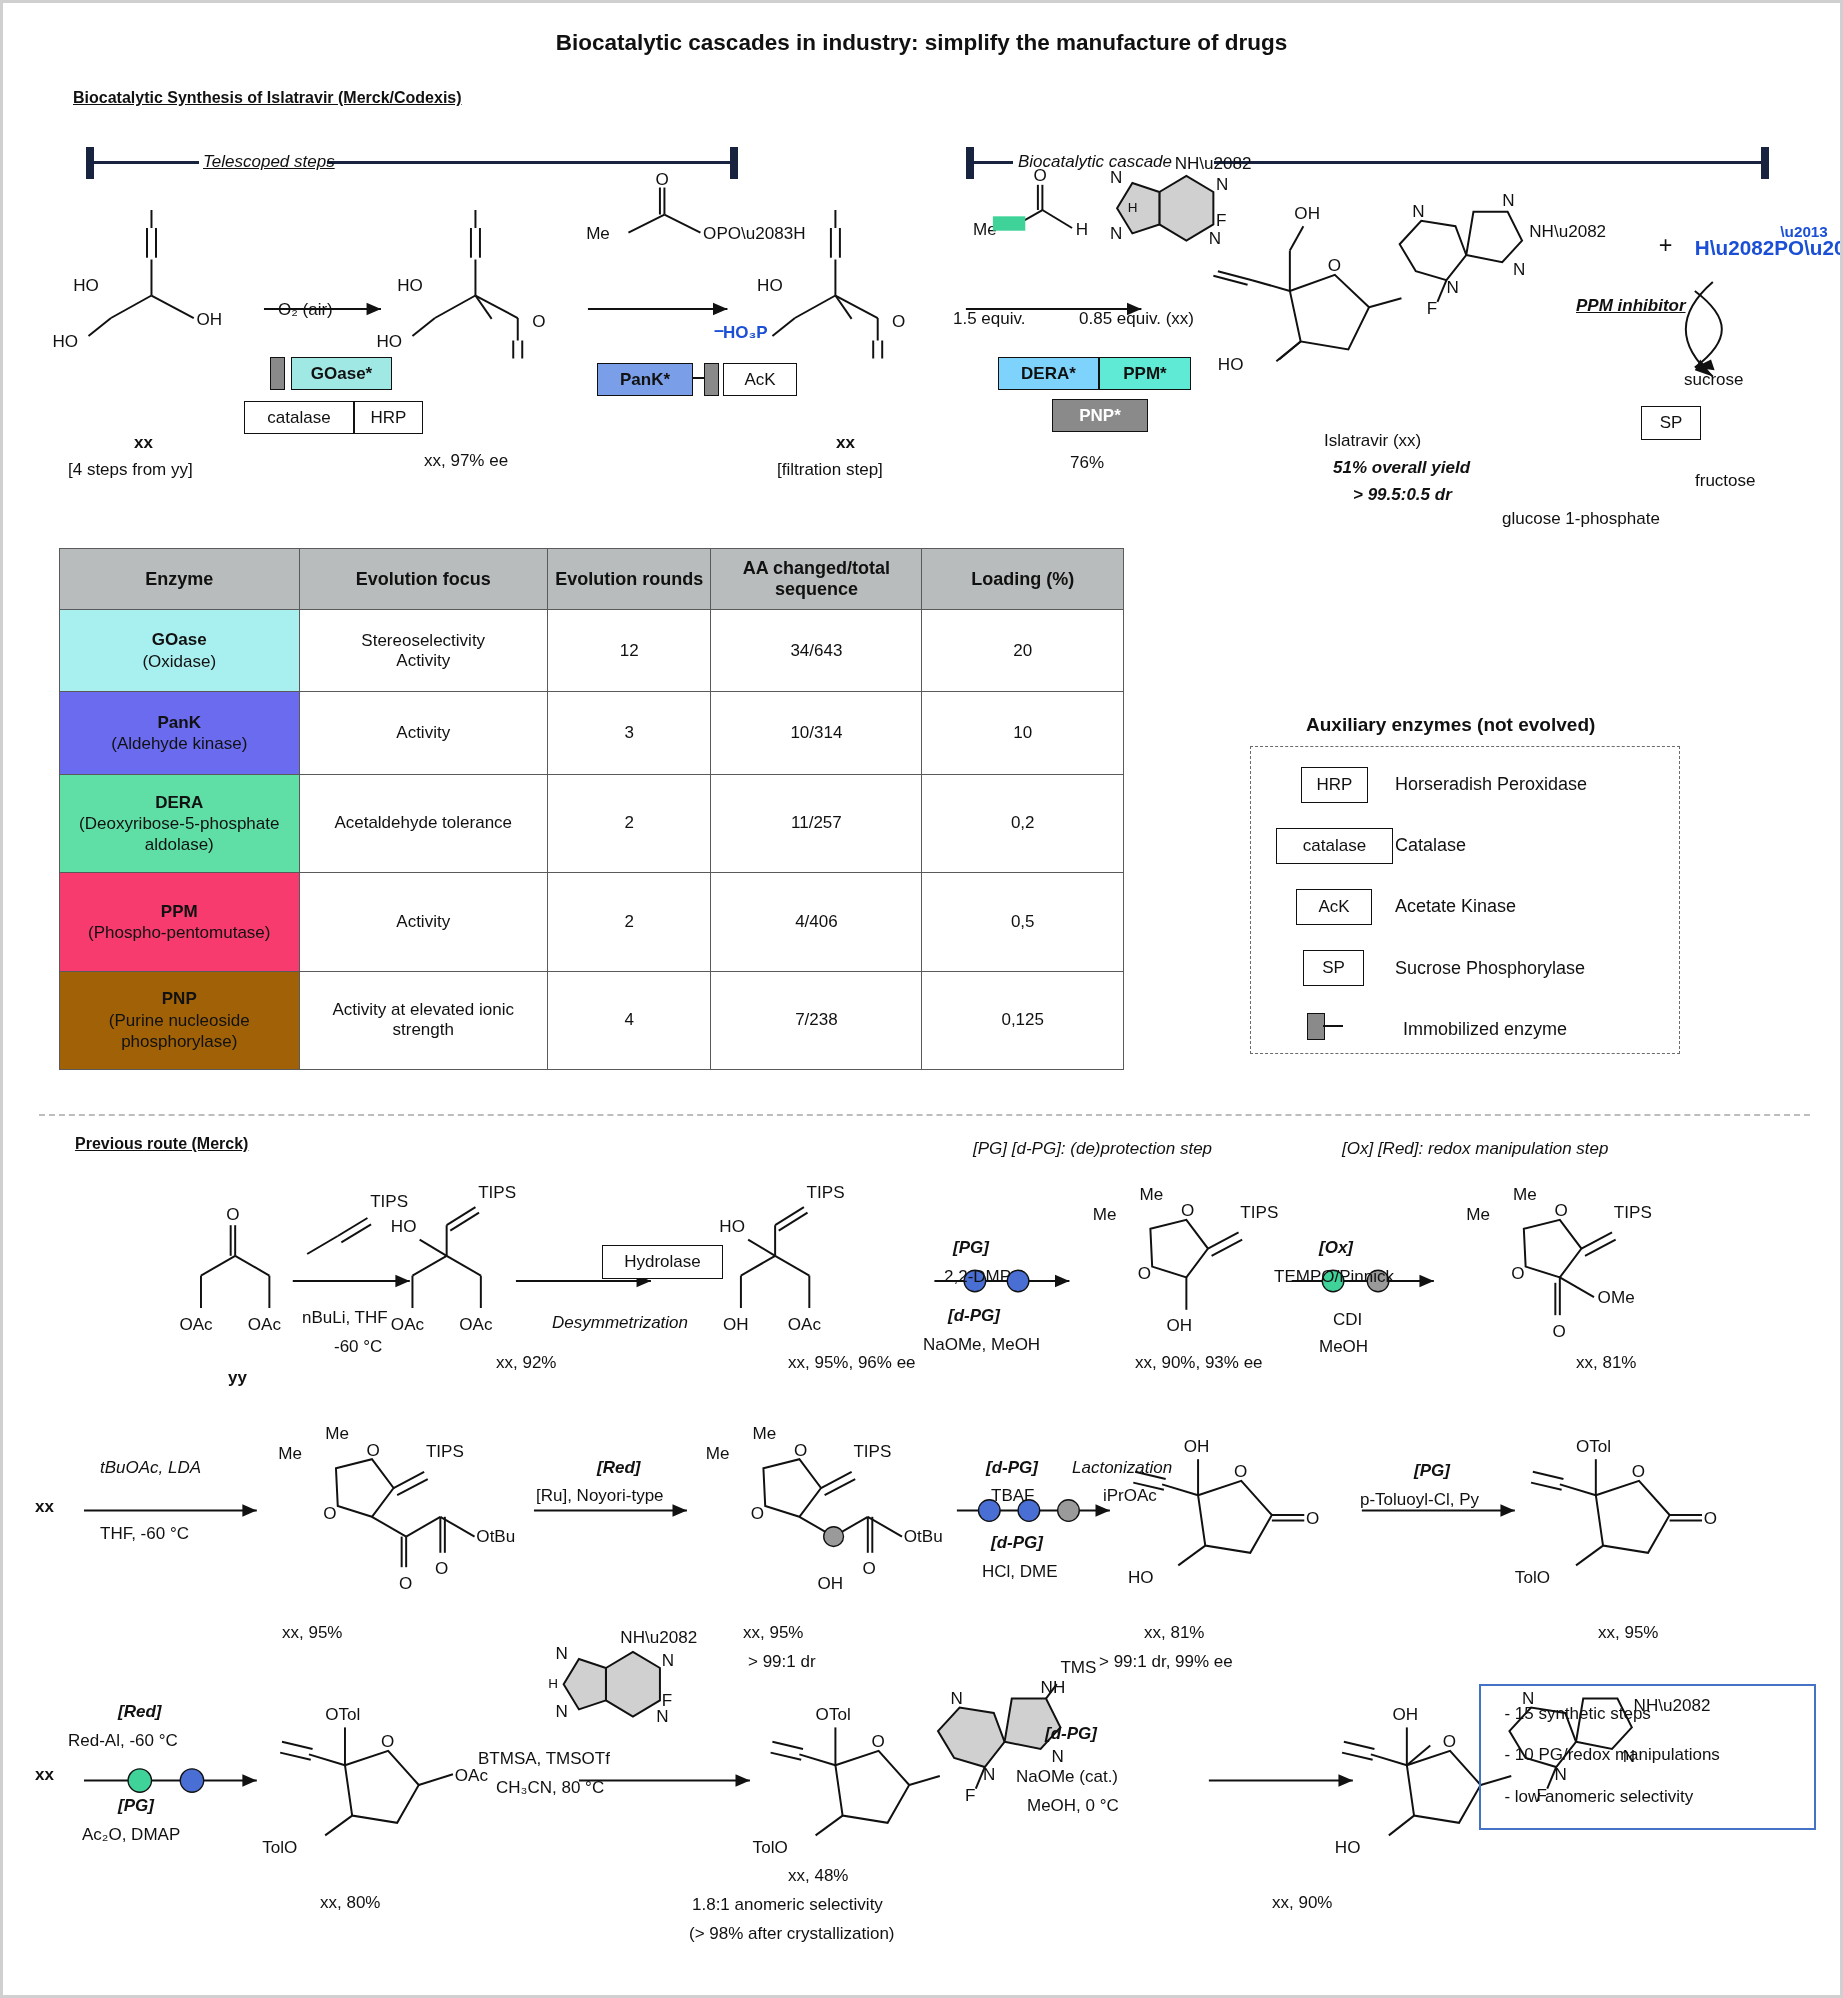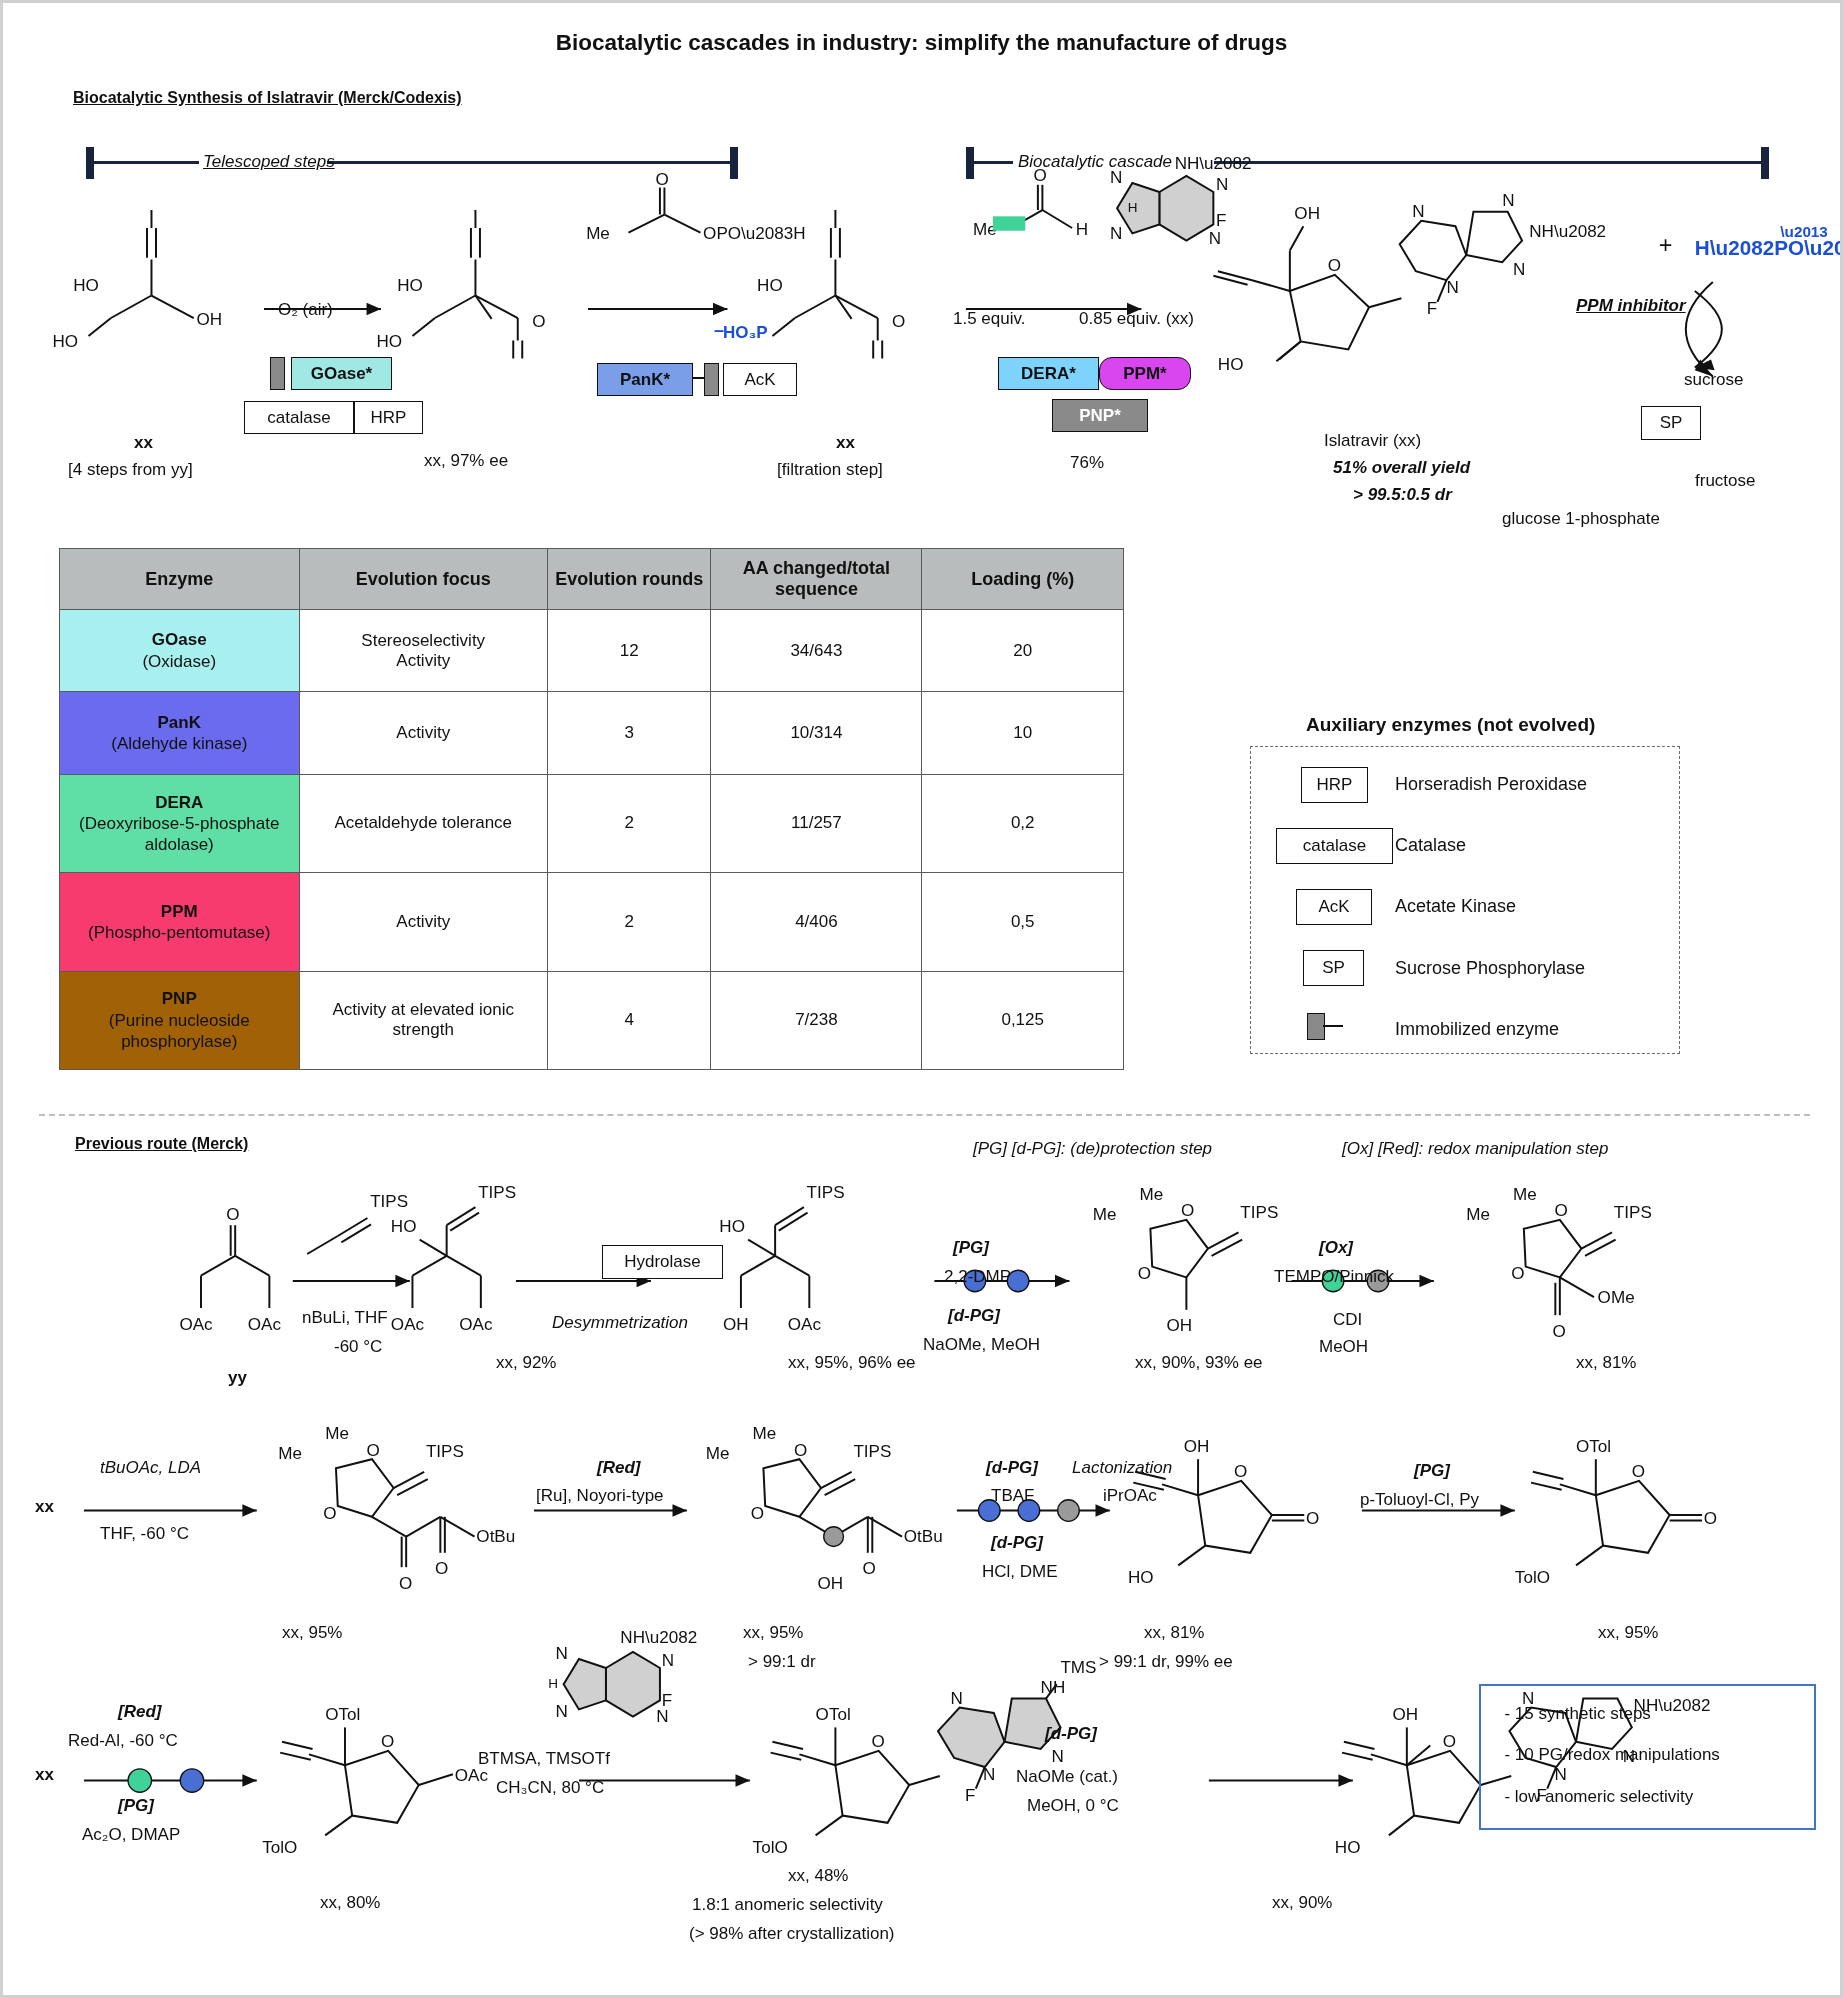--- a/index.html
+++ b/index.html
@@ -213,21 +213,21 @@
   <div class="chipw" style="left:720px;top:360px;width:72px;height:31px;">AcK</div>
   <div style="position:absolute;left:701px;top:360px;width:12.6px;height:31px;background:#8a8a8a;border:0.9px solid #111;"></div>
   <div style="position:absolute;left:689px;top:374px;width:12.6px;height:1.8px;background:#111;"></div>
 
   <div class="lbl blue" style="left:720px;top:320px;color:#1a4fd6;font-weight:bold;">HO₃P</div>
   <div class="lbl" style="left:711px;top:317px;color:#1a4fd6;font-weight:bold;font-size:18px;">–</div>
 
   <div class="lbl" style="left:950px;top:306px;">1.5 equiv.</div>
   <div class="lbl" style="left:1076px;top:306px;">0.85 equiv. (xx)</div>
   <div class="chip" style="left:995px;top:354px;width:99px;height:31px;background:#7dd3fc;">DERA*</div>
-  <div class="chip" style="left:1096px;top:354px;width:90px;height:31px;background:#d946ef;border-radius:13px;">PPM*</div>
+  <div class="chip" style="left:1096px;top:354px;width:90px;height:31px;background:#5eead4;">PPM*</div>
   <div class="chip" style="left:1049px;top:396px;width:94px;height:31px;background:#8a8a8a;color:#fff;">PNP*</div>
   <div class="lbl" style="left:1067px;top:450px;">76%</div>
 
   <div class="lbl b" style="left:131px;top:430px;">xx</div>
   <div class="lbl" style="left:65px;top:457px;">[4 steps from yy]</div>
   <div class="lbl" style="left:421px;top:448px;">xx, 97% ee</div>
   <div class="lbl b" style="left:833px;top:430px;">xx</div>
   <div class="lbl" style="left:774px;top:457px;">[filtration step]</div>
 
   <div class="lbl" style="left:1321px;top:428px;">Islatravir (xx)</div>
@@ -300,21 +300,21 @@
     <div class="auxrow" style="left:144px;top:88px;">Catalase</div>
 
     <div class="chipw" style="left:45px;top:142px;width:74px;height:34px;">AcK</div>
     <div class="auxrow" style="left:144px;top:149px;">Acetate Kinase</div>
 
     <div class="chipw" style="left:52px;top:203px;width:59px;height:34px;">SP</div>
     <div class="auxrow" style="left:144px;top:211px;">Sucrose Phosphorylase</div>
 
     <div style="position:absolute;left:56px;top:266px;width:16px;height:25px;background:#8a8a8a;border:0.9px solid #111;"></div>
     <div style="position:absolute;left:72px;top:278px;width:20px;height:1.8px;background:#111;"></div>
-    <div class="auxrow" style="left:144px;top:272px;">Immobilized enzyme</div>
+    <div class="auxrow" style="left:152px;top:272px;">Immobilized enzyme</div>
   </div>
 
   <div class="dashsep"></div>
 
   <div class="h-sec" style="left:72px;top:1132px;">Previous route (Merck)</div>
   <div class="lbl it" style="left:970px;top:1136px;">[PG] [d-PG]: (de)protection step</div>
   <div class="lbl it" style="left:1339px;top:1136px;">[Ox] [Red]: redox manipulation step</div>
 
   <svg style="position:absolute;left:0;top:1170px;width:1843px;height:234px;" viewBox="0 0 2048 260" width="1843" height="234">
 

